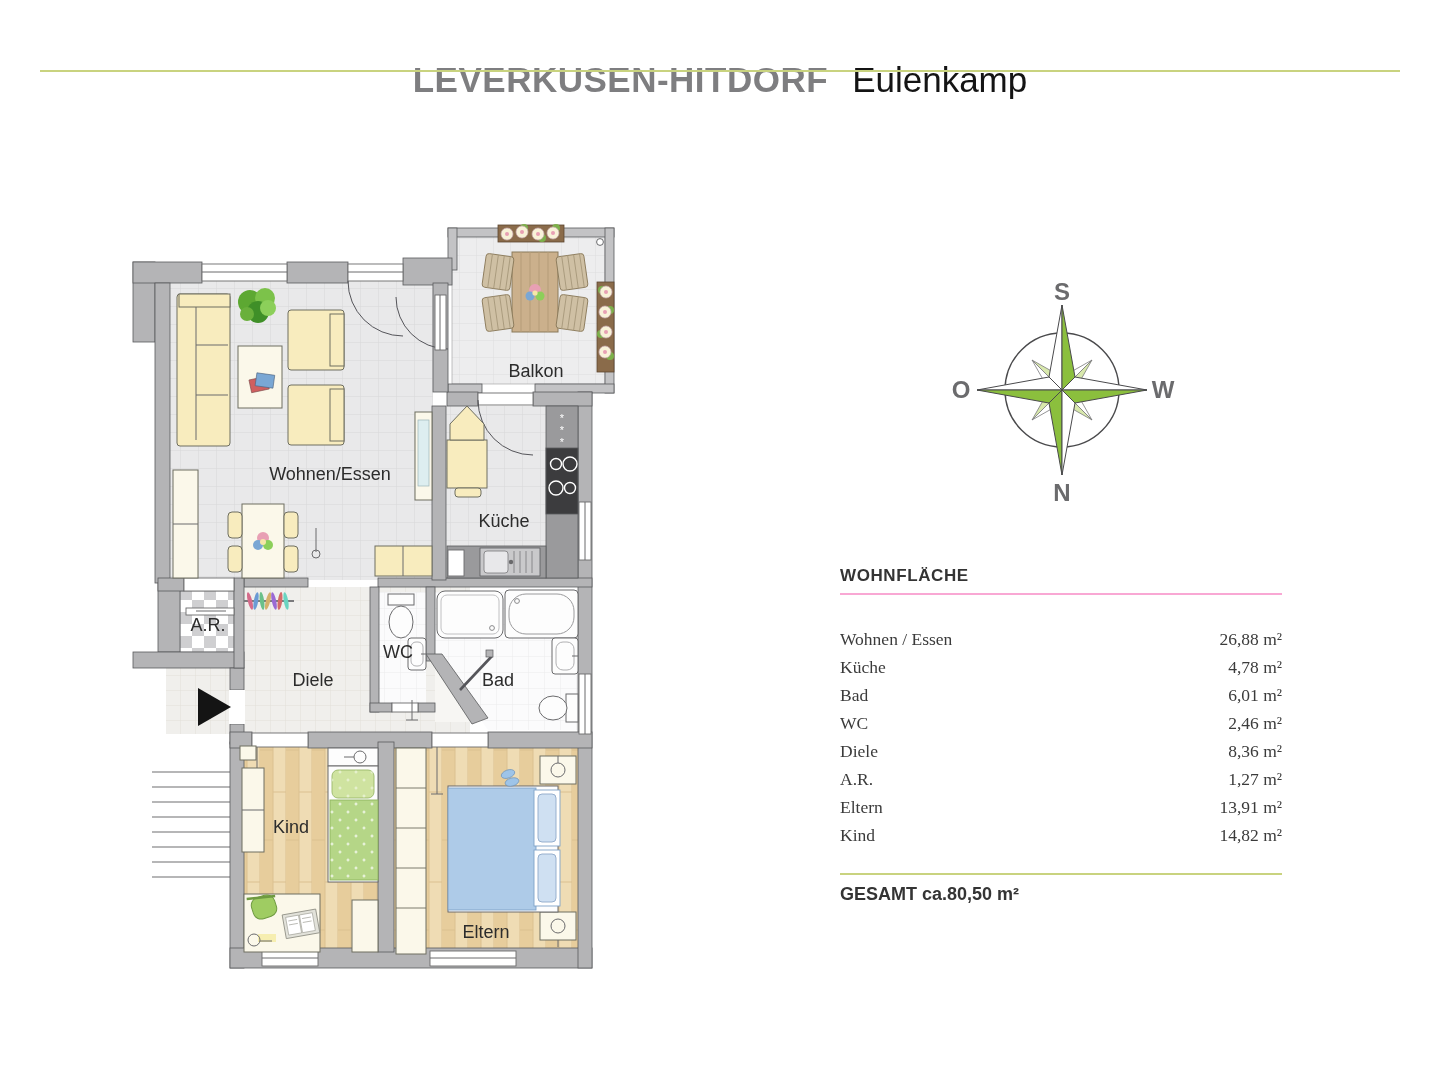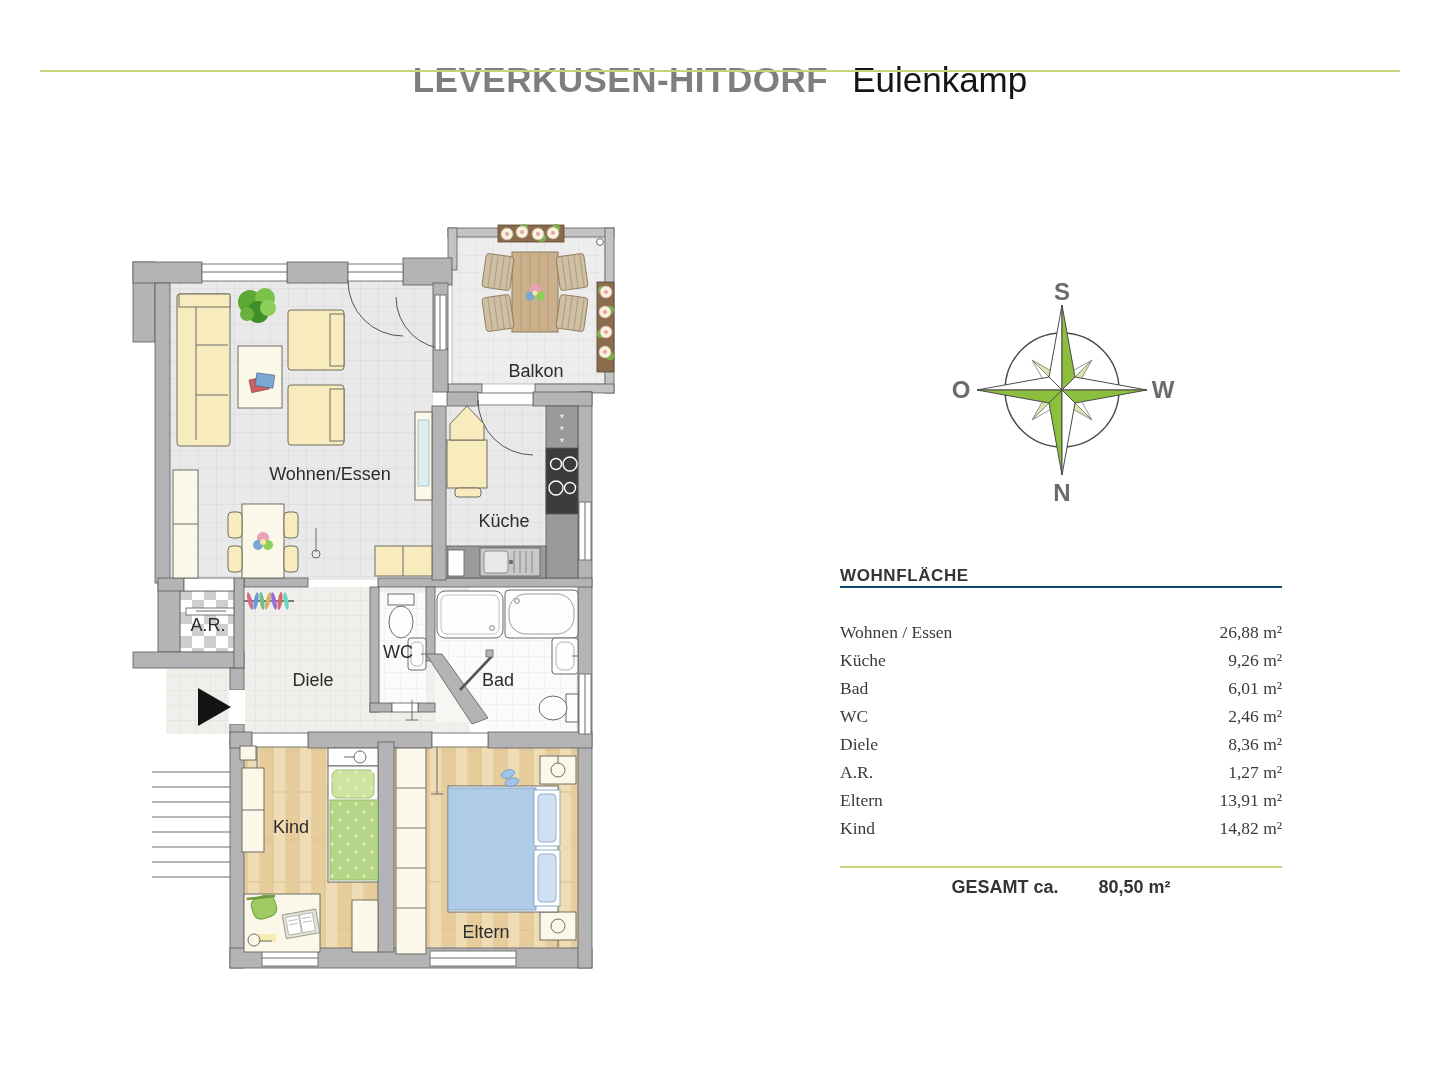--- a/index.html
+++ b/index.html
@@ -4,24 +4,24 @@
 <style>
   html,body{margin:0;padding:0;background:#fff;}
   body{width:1440px;height:1080px;position:relative;font-family:"Liberation Sans",sans-serif;overflow:hidden;}
   .hdr{position:absolute;top:24px;left:0;width:1440px;display:flex;justify-content:center;align-items:baseline;gap:24px;}
   .hdr .loc{font-size:35px;font-weight:bold;color:#7e7e80;letter-spacing:.5px;}
   .hdr .proj{font-size:35px;color:#141414;margin-top:36px;}
   .rule{position:absolute;left:40px;top:70px;width:1360px;height:2px;background:#c9d37f;}
   .plan{position:absolute;left:118px;top:220px;}
   .compass{position:absolute;left:940px;top:268px;}
   .areas{position:absolute;left:840px;top:566px;width:442px;color:#3b3b3b;}
-  .areas-title{font-size:17px;font-weight:bold;letter-spacing:.6px;color:#343434;border-bottom:2px solid #0c4a6e;}
+  .areas-title{font-size:17px;font-weight:bold;letter-spacing:.6px;color:#343434;padding-bottom:7px;border-bottom:2px solid #f9a8d4;}
   .arow{display:flex;justify-content:space-between;height:28px;font-size:17.5px;align-items:center;}
   .arows{margin-top:30px;font-family:Liberation Serif, serif;}
-  .atotal{display:flex;justify-content:center;margin-top:24px;border-top:2px solid #c9d37f;padding-top:9px;font-size:18px;font-weight:bold;color:#343434;gap:40px;}
+  .atotal{display:flex;justify-content:flex-start;margin-top:24px;border-top:2px solid #c9d37f;padding-top:9px;font-size:18px;font-weight:bold;color:#343434;}
   
   .wl{fill:#b4b4b6;stroke:#595a5c;stroke-width:.8;}
   .par{fill:#c3c3c5;stroke:#595a5c;stroke-width:.8;}
   .win{fill:#ffffff;stroke:#6a6a6c;stroke-width:.9;}
   .fur{fill:#f8ecbe;stroke:#6e6e60;stroke-width:1;}
   .furw{fill:#fbf8ea;stroke:#6e6e60;stroke-width:1;}
   .wht{fill:#fdfdfd;stroke:#6b6b6d;stroke-width:1;}
   .thin{stroke:#6b6b6d;fill:none;stroke-width:1;}
   .arc{stroke:#55555a;fill:none;stroke-width:1;}
   .rlabel{font-size:18px;fill:#2c2c2c;}
@@ -502,21 +502,21 @@
 
 <div class="areas">
   <div class="areas-title">WOHNFLÄCHE</div>
   <div class="arows">
     <div class="arow">
         <span>Wohnen / Essen</span>
         <span>26,88 m²</span>
       </div>
     <div class="arow">
         <span>Küche</span>
-        <span>9,26 m²</span>
+        <span>4,78 m²</span>
       </div>
     <div class="arow">
         <span>Bad</span>
         <span>6,01 m²</span>
       </div>
     <div class="arow">
         <span>WC</span>
         <span>2,46 m²</span>
       </div>
     <div class="arow">

